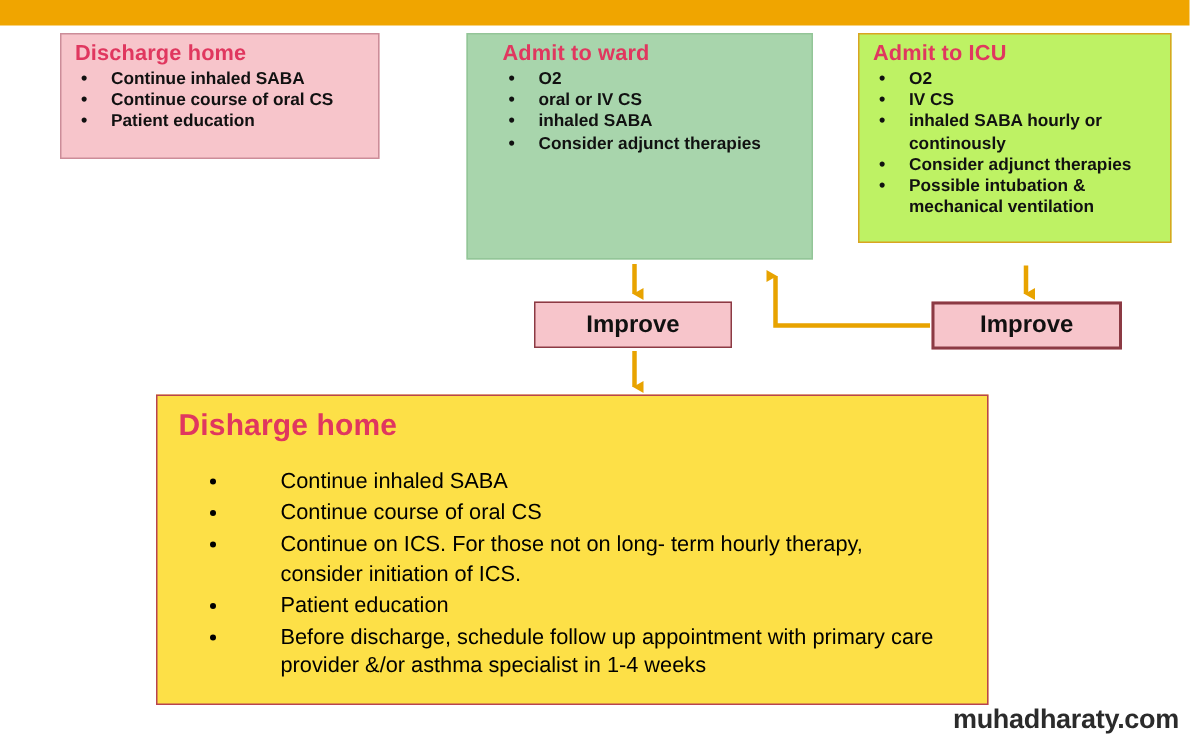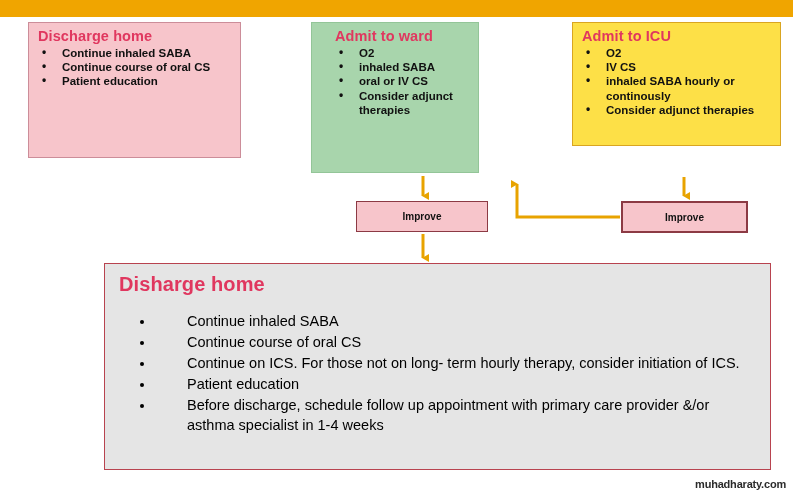--- a/index.html
+++ b/index.html
@@ -62,58 +62,58 @@
     content: "\2022";
     position: absolute;
     left: 6px;
     top: -1px;
     font-size: 12px;
     color: #111111;
   }
 
   
   #box-discharge-top {
-    left: 28px;
+    left: 40px;
     top: 22px;
     width: 213px;
-    height: 136px;
+    height: 84px;
     background: #f7c5cb;
     border: 1px solid #cc8d99;
   }
 
   
   #box-admit-ward {
     left: 311px;
     top: 22px;
-    width: 168px;
+    width: 231px;
     height: 151px;
     background: #a8d5ac;
     border: 1px solid #93c598;
     padding-left: 21px;
   }
 
   
   #box-admit-icu {
     left: 572px;
     top: 22px;
     width: 209px;
-    height: 124px;
-    background: #fde047;
+    height: 140px;
+    background: #bef264;
     border: 1px solid #d9a521;
   }
 
   
   .improve-box {
     position: absolute;
     box-sizing: border-box;
     background: #f7c5cb;
     display: flex;
     align-items: center;
     justify-content: center;
-    font-size: 10px;
+    font-size: 16px;
     font-weight: bold;
     color: #111111;
   }
   #improve-left {
     left: 356px;
     top: 201px;
     width: 132px;
     height: 31px;
     border: 1px solid #8c3a44;
   }
@@ -124,23 +124,23 @@
     height: 32px;
     border: 2px solid #8c3a44;
   }
 
   
   #box-discharge-bottom {
     position: absolute;
     box-sizing: border-box;
     left: 104px;
     top: 263px;
-    width: 667px;
+    width: 555px;
     height: 207px;
-    background: #e5e5e5;
+    background: #fde047;
     border: 1px solid #b8434f;
     padding: 8px 24px 10px 10px;
   }
   #box-discharge-bottom .card-title {
     font-size: 20px;
     line-height: 24px;
     color: #e0375f;
     margin: 0 0 2px 4px;
   }
   #box-discharge-bottom ul li {
@@ -163,21 +163,21 @@
     width: 793px;
     height: 493px;
     pointer-events: none;
   }
 
   
   #watermark {
     position: absolute;
     right: 7px;
     bottom: 3px;
-    font-size: 11px;
+    font-size: 18px;
     font-weight: bold;
     color: #2b2b2b;
     letter-spacing: -0.2px;
   }
 </style>
 </head>
 <body>
 
 <div id="canvas">
 
@@ -189,33 +189,34 @@
       <li>Continue  inhaled SABA</li>
       <li>Continue course of oral CS</li>
       <li>Patient education</li>
     </ul>
   </div>
 
   <div class="card" id="box-admit-ward">
     <div class="card-title">Admit to ward</div>
     <ul>
       <li>O2</li>
+      <li>oral  or IV CS</li>
       <li>inhaled SABA</li>
-      <li>oral  or IV CS</li>
       <li>Consider adjunct therapies</li>
     </ul>
   </div>
 
   <div class="card" id="box-admit-icu">
     <div class="card-title">Admit to ICU</div>
     <ul>
       <li>O2</li>
       <li> IV CS</li>
       <li> inhaled SABA hourly or continously</li>
       <li>Consider adjunct therapies</li>
+      <li>Possible intubation &amp; mechanical ventilation</li>
     </ul>
   </div>
 
   <svg class="arrow-svg" viewBox="0 0 793 493" xmlns="http://www.w3.org/2000/svg">
     <defs>
       <marker id="ah-down" markerWidth="10" markerHeight="10" refX="5" refY="8" orient="auto" markerUnits="userSpaceOnUse">
         <path d="M1,2 L5,9 L9,2 Z" fill="#e8a300"></path>
       </marker>
       <marker id="ah-up" markerWidth="10" markerHeight="10" refX="5" refY="8" orient="auto" markerUnits="userSpaceOnUse">
         <path d="M1,2 L5,9 L9,2 Z" fill="#e8a300"></path>

